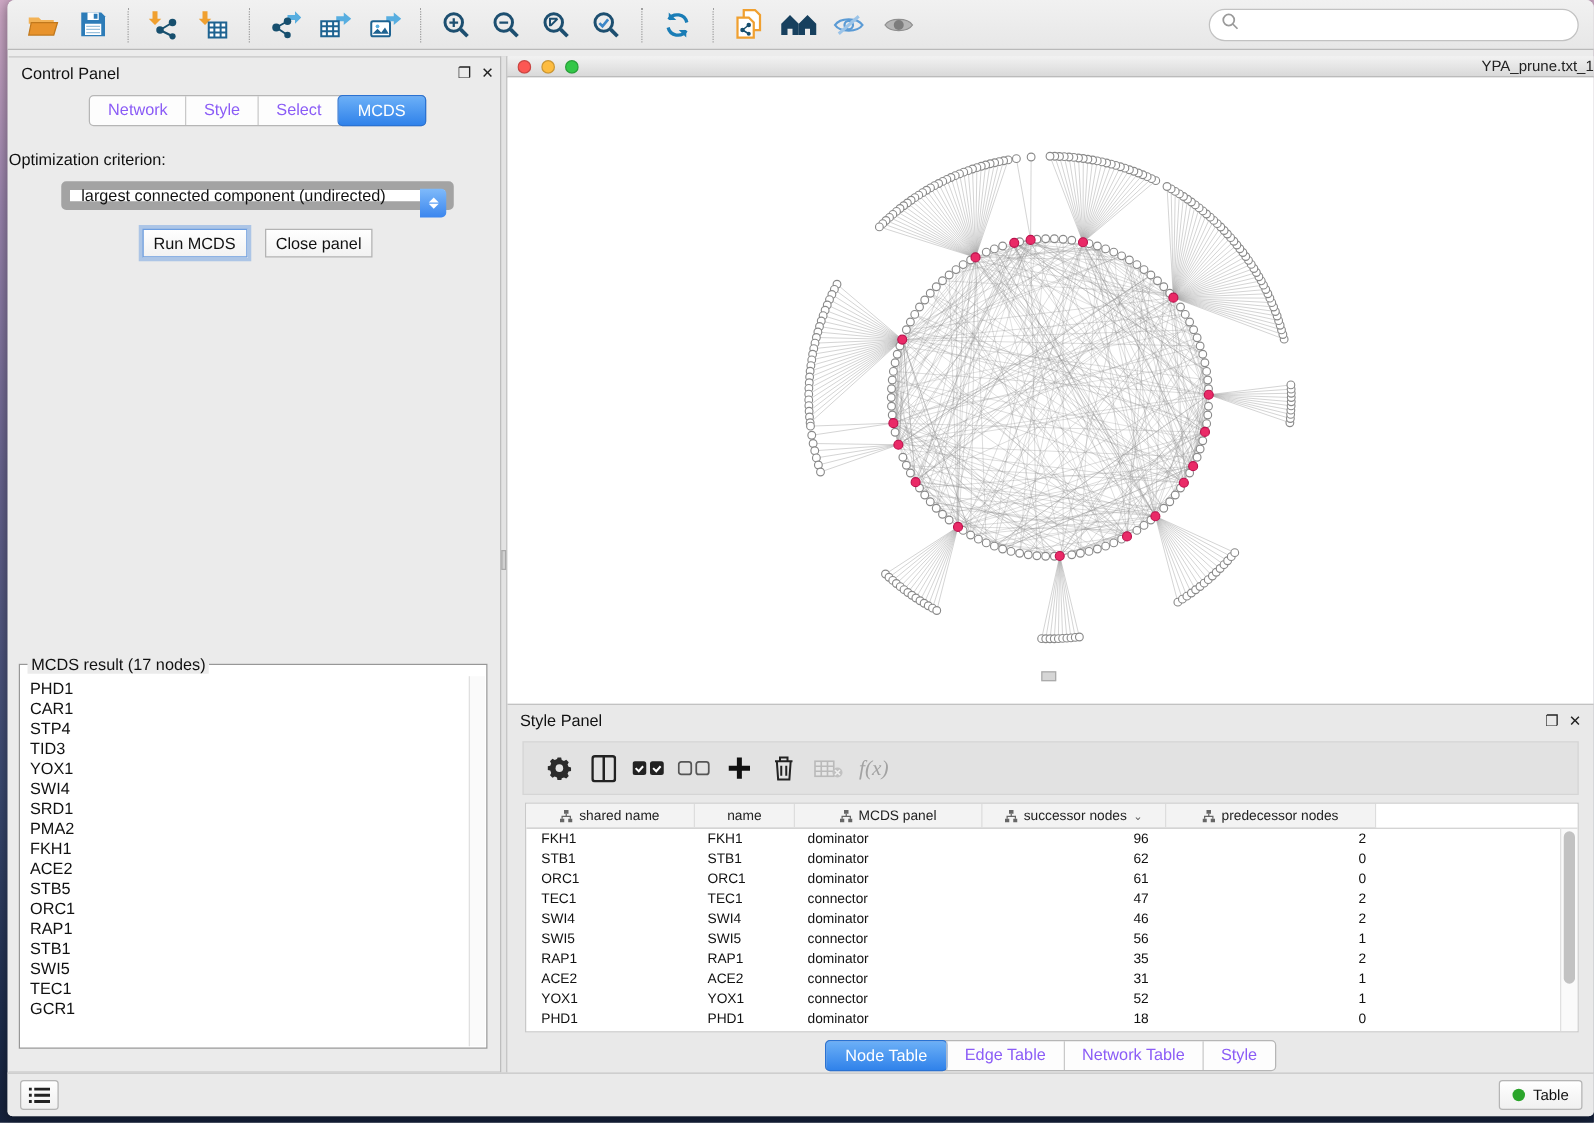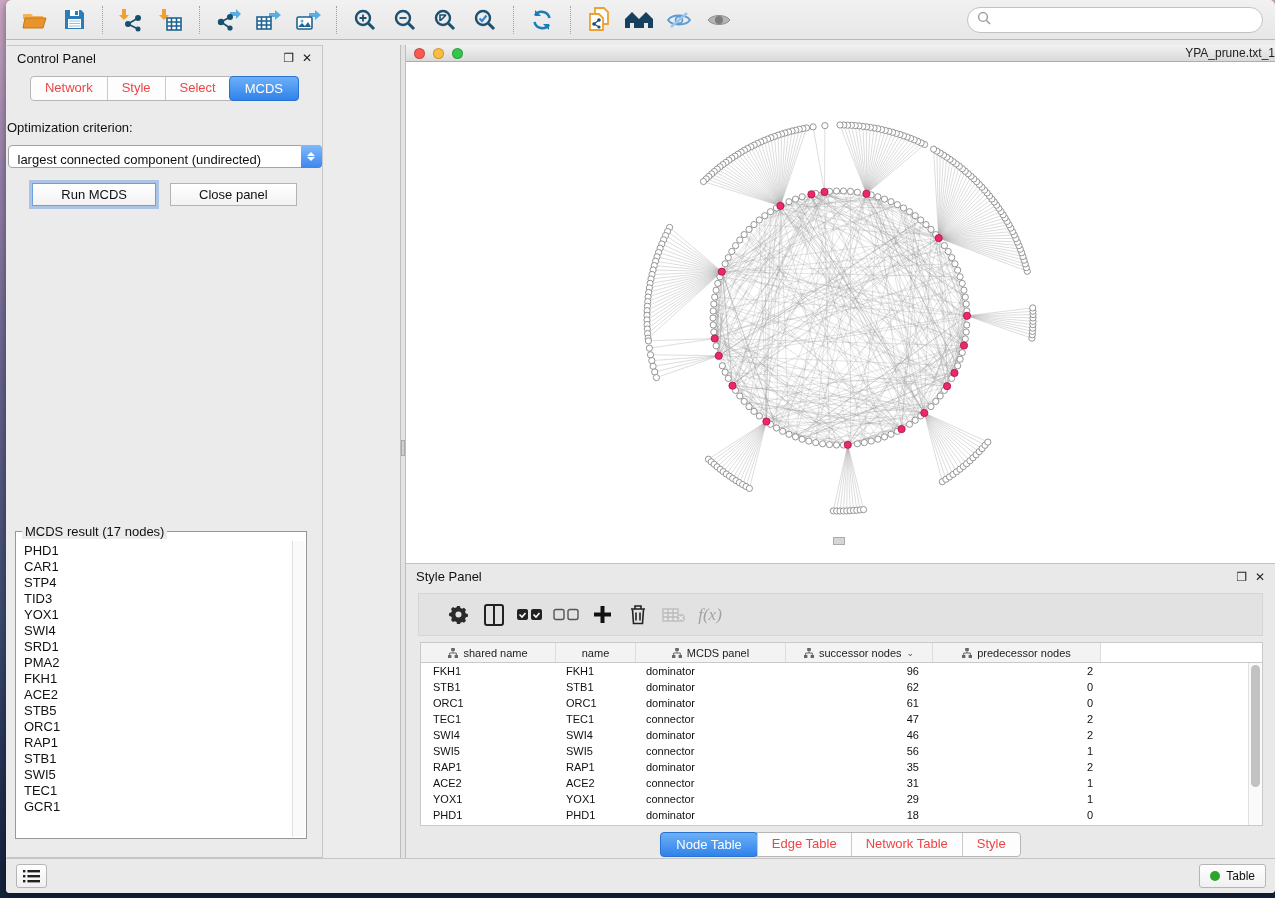--- a/index.html
+++ b/index.html
@@ -15,45 +15,45 @@
     background:linear-gradient(#f1f1f1,#e7e7e7); border-bottom:1px solid #b9b9b9;
     display:flex; align-items:center; padding:0 8px; }
   .tbtn { width:30px; height:30px; display:flex; align-items:center; justify-content:center; margin:0 5px; }
   .tsep { width:1px; height:28px; margin:0 8px; border-left:1px dotted #9f9f9f; }
   .spacer { flex:1; }
   .searchbox { width:296px; height:26px; background:#fff; border:1px solid #c2c2c2;
     border-radius:13px; display:flex; align-items:center; padding:0 9px; margin-right:4px; }
   .searchbox input { border:none; outline:none; flex:1; font-size:12px; background:transparent; }
 
   
-  .cpanel { position:absolute; left:1px; top:45px; width:316px; bottom:35px;
+  .cpanel { position:absolute; left:1px; top:45px; width:399px; bottom:35px;
     background:#ebebeb; border:1px solid #c6c6c6; border-left:none; }
   .panel-title { height:24px; display:flex; align-items:center; padding:0 10px;
     font-size:13px; color:#111; }
   .win-ctl { margin-left:auto; display:flex; gap:8px; }
   .win-ctl span { font-size:12px; color:#222; cursor:default; line-height:12px; }
   .tabs-row { display:flex; justify-content:center; padding:6px 0 8px 0; }
   .seg { display:flex; border:1px solid #b6b6b6; border-radius:4px; background:#fdfdfd; overflow:visible; }
-  .seg .tab { padding:3px 14px; font-size:13px; color:#ef4444; border-left:1px solid #c9c9c9; cursor:default; }
+  .seg .tab { padding:3px 14px; font-size:13px; color:#8b5cf6; border-left:1px solid #c9c9c9; cursor:default; }
   .seg .tab:first-child { border-left:none; }
   .seg .tab.sel { background:linear-gradient(#6cb0f7,#3082ea); color:#fff; border-radius:4px;
     border-left:none; margin:-1px; padding:4px 15px; border:1px solid #2a72d2; }
   .cbody { position:absolute; left:0; right:0; top:56px; bottom:0; background:#ebebeb; }
   .opt-label { text-align:left; font-size:13px; color:#111; margin-top:18px; }
   .selectwrap { margin:10px auto 0 auto; width:314px; height:23px; background:#fff;
-    border:1px solid #a3a3a3; border-radius:4px; display:flex; align-items:flex-end; position:relative; }
+    border:7px solid #a3a3a3; border-radius:4px; display:flex; align-items:center; position:relative; }
   .selectwrap .val { font-size:13px; padding-left:9px; color:#111; white-space:nowrap; }
   .stepper { position:absolute; right:-1px; top:-1px; width:21px; height:23px;
     background:linear-gradient(#7fbafa,#3b86ee); border-radius:0 4px 4px 0;
     display:flex; flex-direction:column; align-items:center; justify-content:center; gap:1px; }
   .stepper i { width:0; height:0; border-left:4px solid transparent; border-right:4px solid transparent; }
   .stepper .up { border-bottom:4px solid #fff; }
   .stepper .dn { border-top:4px solid #fff; }
   .btnrow { display:flex; justify-content:center; gap:14px; margin-top:15px; }
-  .pushbtn { height:23px; padding:0 28px; background:linear-gradient(#ffffff,#f2f2f2);
+  .pushbtn { height:23px; padding:0 8px; background:linear-gradient(#ffffff,#f2f2f2);
     border:1px solid #b3b3b3; border-radius:0; font-size:13px; color:#111; }
   .pushbtn.focused { border:1px solid #6d9ee0; box-shadow:0 0 0 3px rgba(110,160,225,.5); }
   fieldset.result { position:absolute; left:8px; right:15px; top:422px; bottom:18px;
     border:1px solid #979797; background:#fff; }
   fieldset.result legend { font-size:13px; color:#111; margin-left:6px; padding:0 3px; background:#ebebeb; }
   .result-list { position:absolute; left:1px; right:14px; top:2px; bottom:1px;
     overflow:hidden; padding:2px 0 0 7px; background:#fff; }
   .result-list div { font-size:13px; line-height:16px; color:#111; }
   .result-scroll { position:absolute; right:1px; top:2px; bottom:1px; width:13px;
     background:#fafafa; border-left:1px solid #e0e0e0; }
@@ -74,21 +74,21 @@
   .net-title { font-size:12px; color:#222; }
   .net-canvas { position:absolute; left:0; right:0; top:17px; bottom:0; background:#fff; }
   .hknob { position:absolute; left:427px; top:492px; width:12px; height:8px;
     background:#d6d6d6; border:1px solid #ababab; }
 
   
   .tpanel { position:absolute; left:0; right:0; top:518px; bottom:0; background:#e9e9e9;
     border-top:1px solid #c2c2c2; }
   .tpanel .panel-title { height:25px; }
   .ttoolbar { position:absolute; left:12px; right:12px; top:29px; height:43px;
-    background:#e2e2e2; border:1px solid #d5d5d5; display:flex; align-items:center; padding:0 21px; gap:0; }
+    background:#e2e2e2; border:1px solid #d5d5d5; display:flex; align-items:center; padding:0 10px; gap:0; }
   .ticon { width:36px; height:30px; display:flex; align-items:center; justify-content:center; }
   .fx { font-family:"Liberation Serif", serif; font-style:italic; font-size:17px; color:#a2a2a2; }
   .dim { opacity:.45; }
   .dtable { position:absolute; left:14px; top:78px; width:843px; height:184px;
     background:#fff; border:1px solid #c9c9c9; overflow:hidden; }
   .thead { display:flex; height:20px; background:#f3f3f3; border-bottom:1px solid #c9c9c9; }
   .th { display:flex; align-items:center; justify-content:center; gap:5px;
     font-size:11px; color:#222; border-right:1px solid #ddd; height:100%; }
   .th:nth-child(1){ width:135px; } .th:nth-child(2){ width:80px; }
   .th:nth-child(3){ width:150px; } .th:nth-child(4){ width:147px; }
@@ -1346,21 +1346,21 @@
               <span class="c0">ACE2</span>
               <span class="c1">ACE2</span>
               <span class="c2">connector</span>
               <span class="c3">31</span>
               <span class="c4">1</span>
             </div>
             <div class="trow">
               <span class="c0">YOX1</span>
               <span class="c1">YOX1</span>
               <span class="c2">connector</span>
-              <span class="c3">29</span>
+              <span class="c3">52</span>
               <span class="c4">1</span>
             </div>
             <div class="trow">
               <span class="c0">PHD1</span>
               <span class="c1">PHD1</span>
               <span class="c2">dominator</span>
               <span class="c3">18</span>
               <span class="c4">0</span>
             </div>
           </div>

